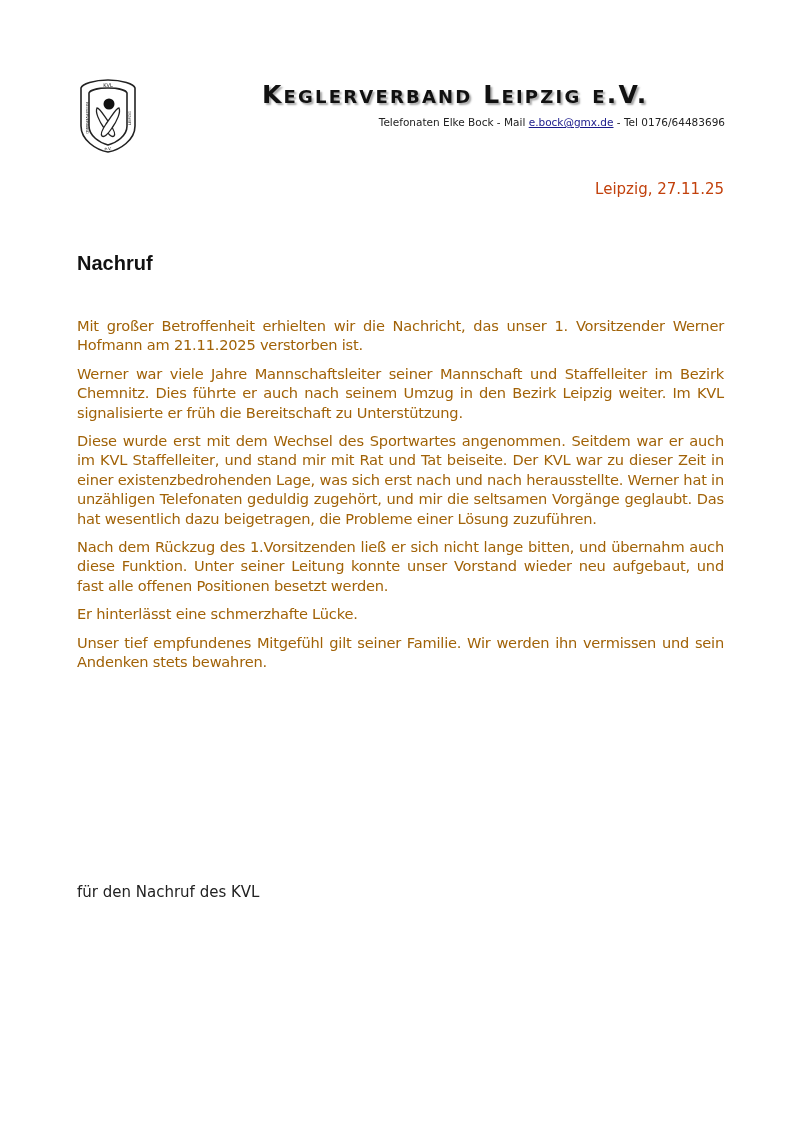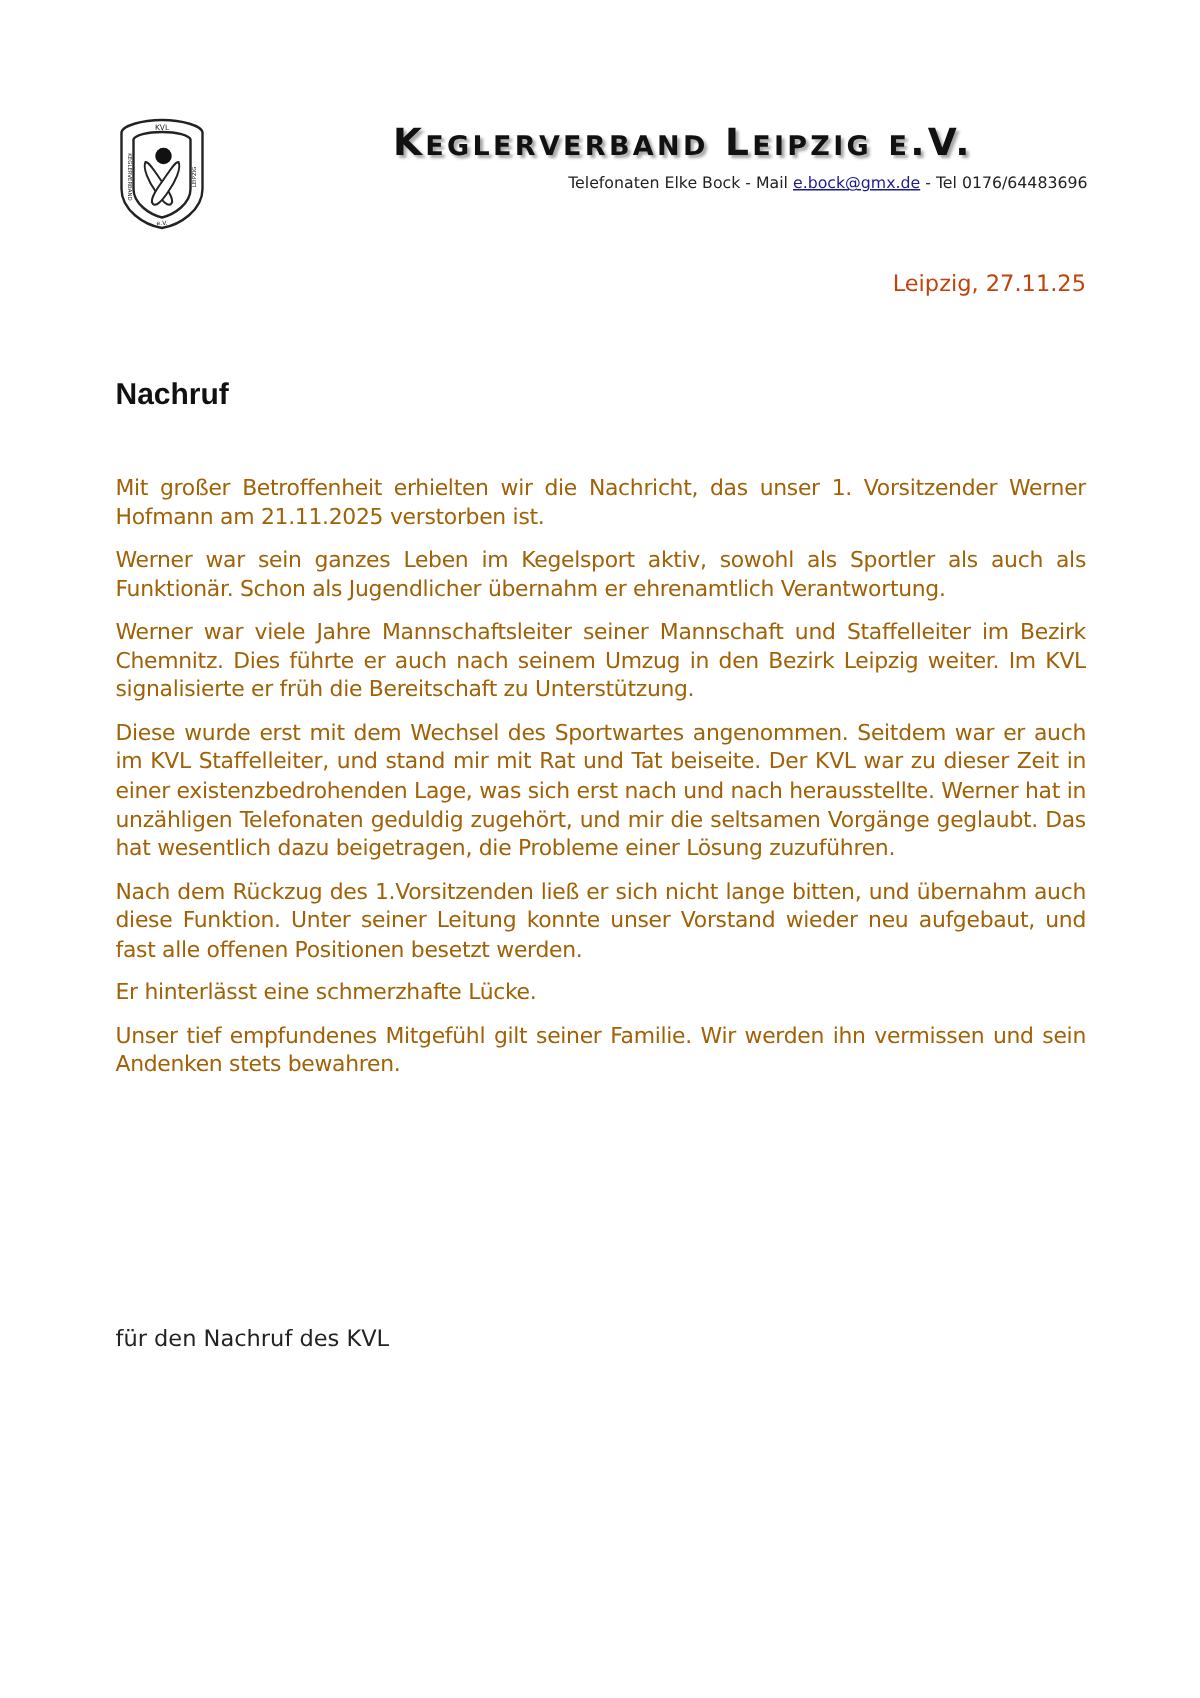--- a/index.html
+++ b/index.html
@@ -64,21 +64,20 @@
 <div class="contact">
   <span>Telefonaten Elke Bock - Mail </span><a href="#">e.bock@gmx.de</a><span> - Tel 0176/64483696</span>
 </div>
 
 <div class="date">Leipzig, 27.11.25</div>
 
 <div class="heading">Nachruf</div>
 
 <div class="body-text">
   <p>Mit großer Betroffenheit erhielten wir die Nachricht, das unser 1. Vorsitzender Werner Hofmann am 21.11.2025 verstorben ist.</p>
-  <p>Werner war sein ganzes Leben im Kegelsport aktiv, sowohl als Sportler als auch als Funktionär. Schon als Jugendlicher übernahm er ehrenamtlich Verantwortung.</p>
   <p>Werner war viele Jahre Mannschaftsleiter seiner Mannschaft und Staffelleiter im Bezirk Chemnitz. Dies führte er auch nach seinem Umzug in den Bezirk Leipzig weiter. Im KVL signalisierte er früh die Bereitschaft zu Unterstützung.</p>
   <p>Diese wurde erst mit dem Wechsel des Sportwartes angenommen. Seitdem war er auch im KVL Staffelleiter, und stand mir mit Rat und Tat beiseite. Der KVL war zu dieser Zeit in einer existenzbedrohenden Lage, was sich erst nach und nach herausstellte. Werner hat in unzähligen Telefonaten geduldig zugehört, und mir die seltsamen Vorgänge geglaubt. Das hat wesentlich dazu beigetragen, die Probleme einer Lösung zuzuführen.</p>
   <p>Nach dem Rückzug des 1.Vorsitzenden ließ er sich nicht lange bitten, und übernahm auch diese Funktion. Unter seiner Leitung konnte unser Vorstand wieder neu aufgebaut, und fast alle offenen Positionen besetzt werden.</p>
   <p>Er hinterlässt eine schmerzhafte Lücke.</p>
   <p>Unser tief empfundenes Mitgefühl gilt seiner Familie. Wir werden ihn vermissen und sein Andenken stets bewahren.</p>
 </div>
 
 <div class="signature">
   <div>für den Nachruf des KVL</div>
 </div>

